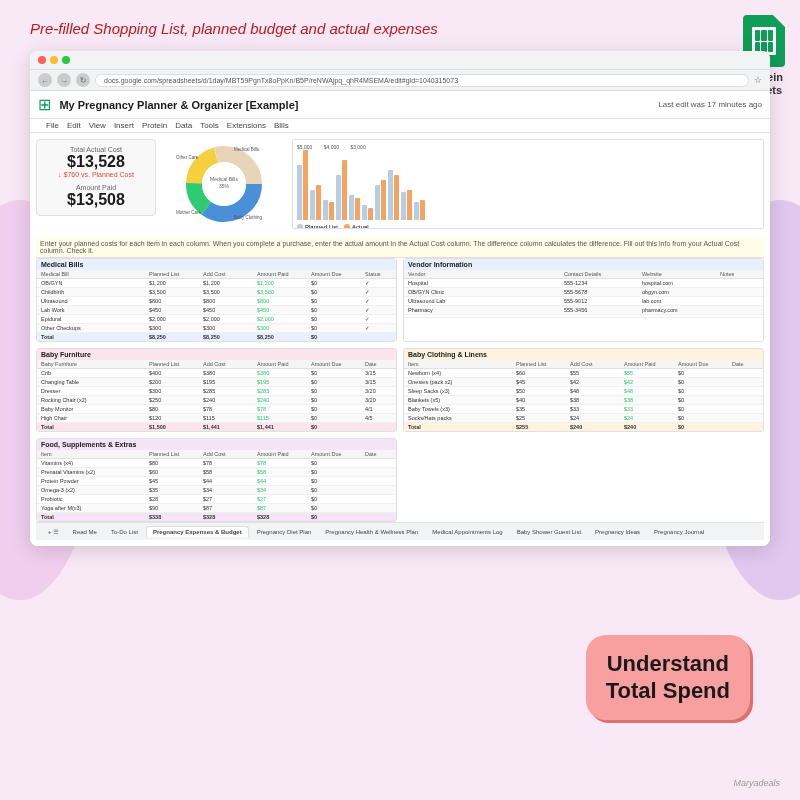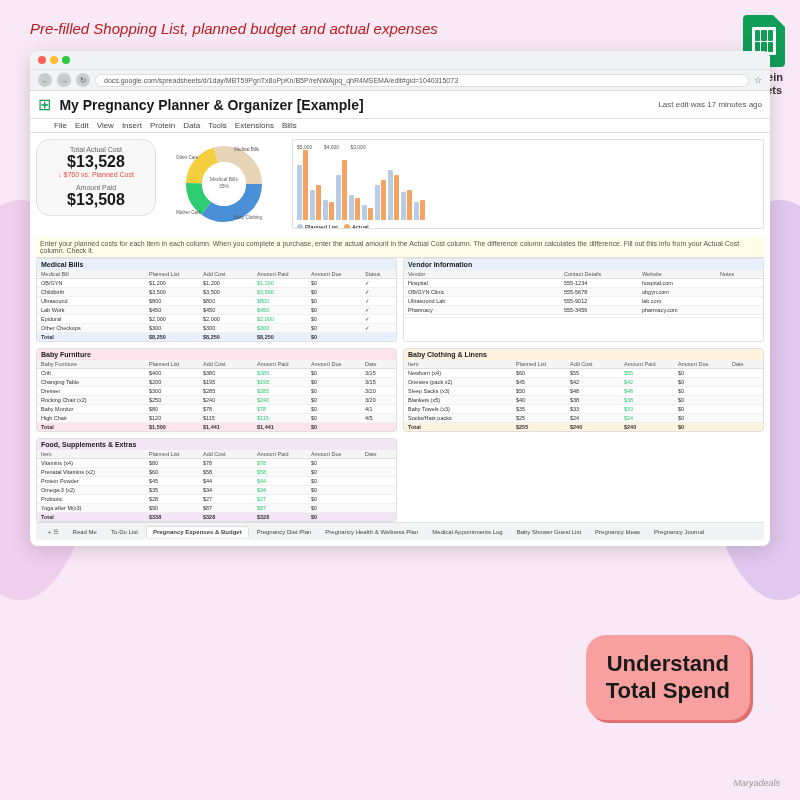--- a/index.html
+++ b/index.html
@@ -193,29 +193,29 @@
     
     .spreadsheet-toolbar {
       background: white;
       padding: 4px 8px;
       border-bottom: 1px solid #e0e0e0;
       display: flex;
       align-items: center;
       gap: 8px;
     }
     .toolbar-title {
-      font-size: 14px;
+      font-size: 11px;
       font-weight: 600;
       color: #1a1a1a;
       flex: 1;
     }
 
     .menu-bar {
       background: white;
-      padding: 2px 24px;
+      padding: 2px 16px;
       display: flex;
       gap: 8px;
       border-bottom: 1px solid #e0e0e0;
     }
     .menu-item {
       font-size: 8px;
       color: #444;
     }
 
     
@@ -229,21 +229,21 @@
       display: flex;
       gap: 8px;
       margin-bottom: 8px;
       align-items: flex-start;
     }
 
     .stats-left {
       background: #f8f8f8;
       border: 1px solid #e0e0e0;
       padding: 6px 10px;
-      border-radius: 14px;
+      border-radius: 4px;
       min-width: 120px;
     }
 
     .stat-title {
       font-size: 7px;
       color: #666;
       text-align: center;
     }
     .stat-value {
       font-size: 16px;

